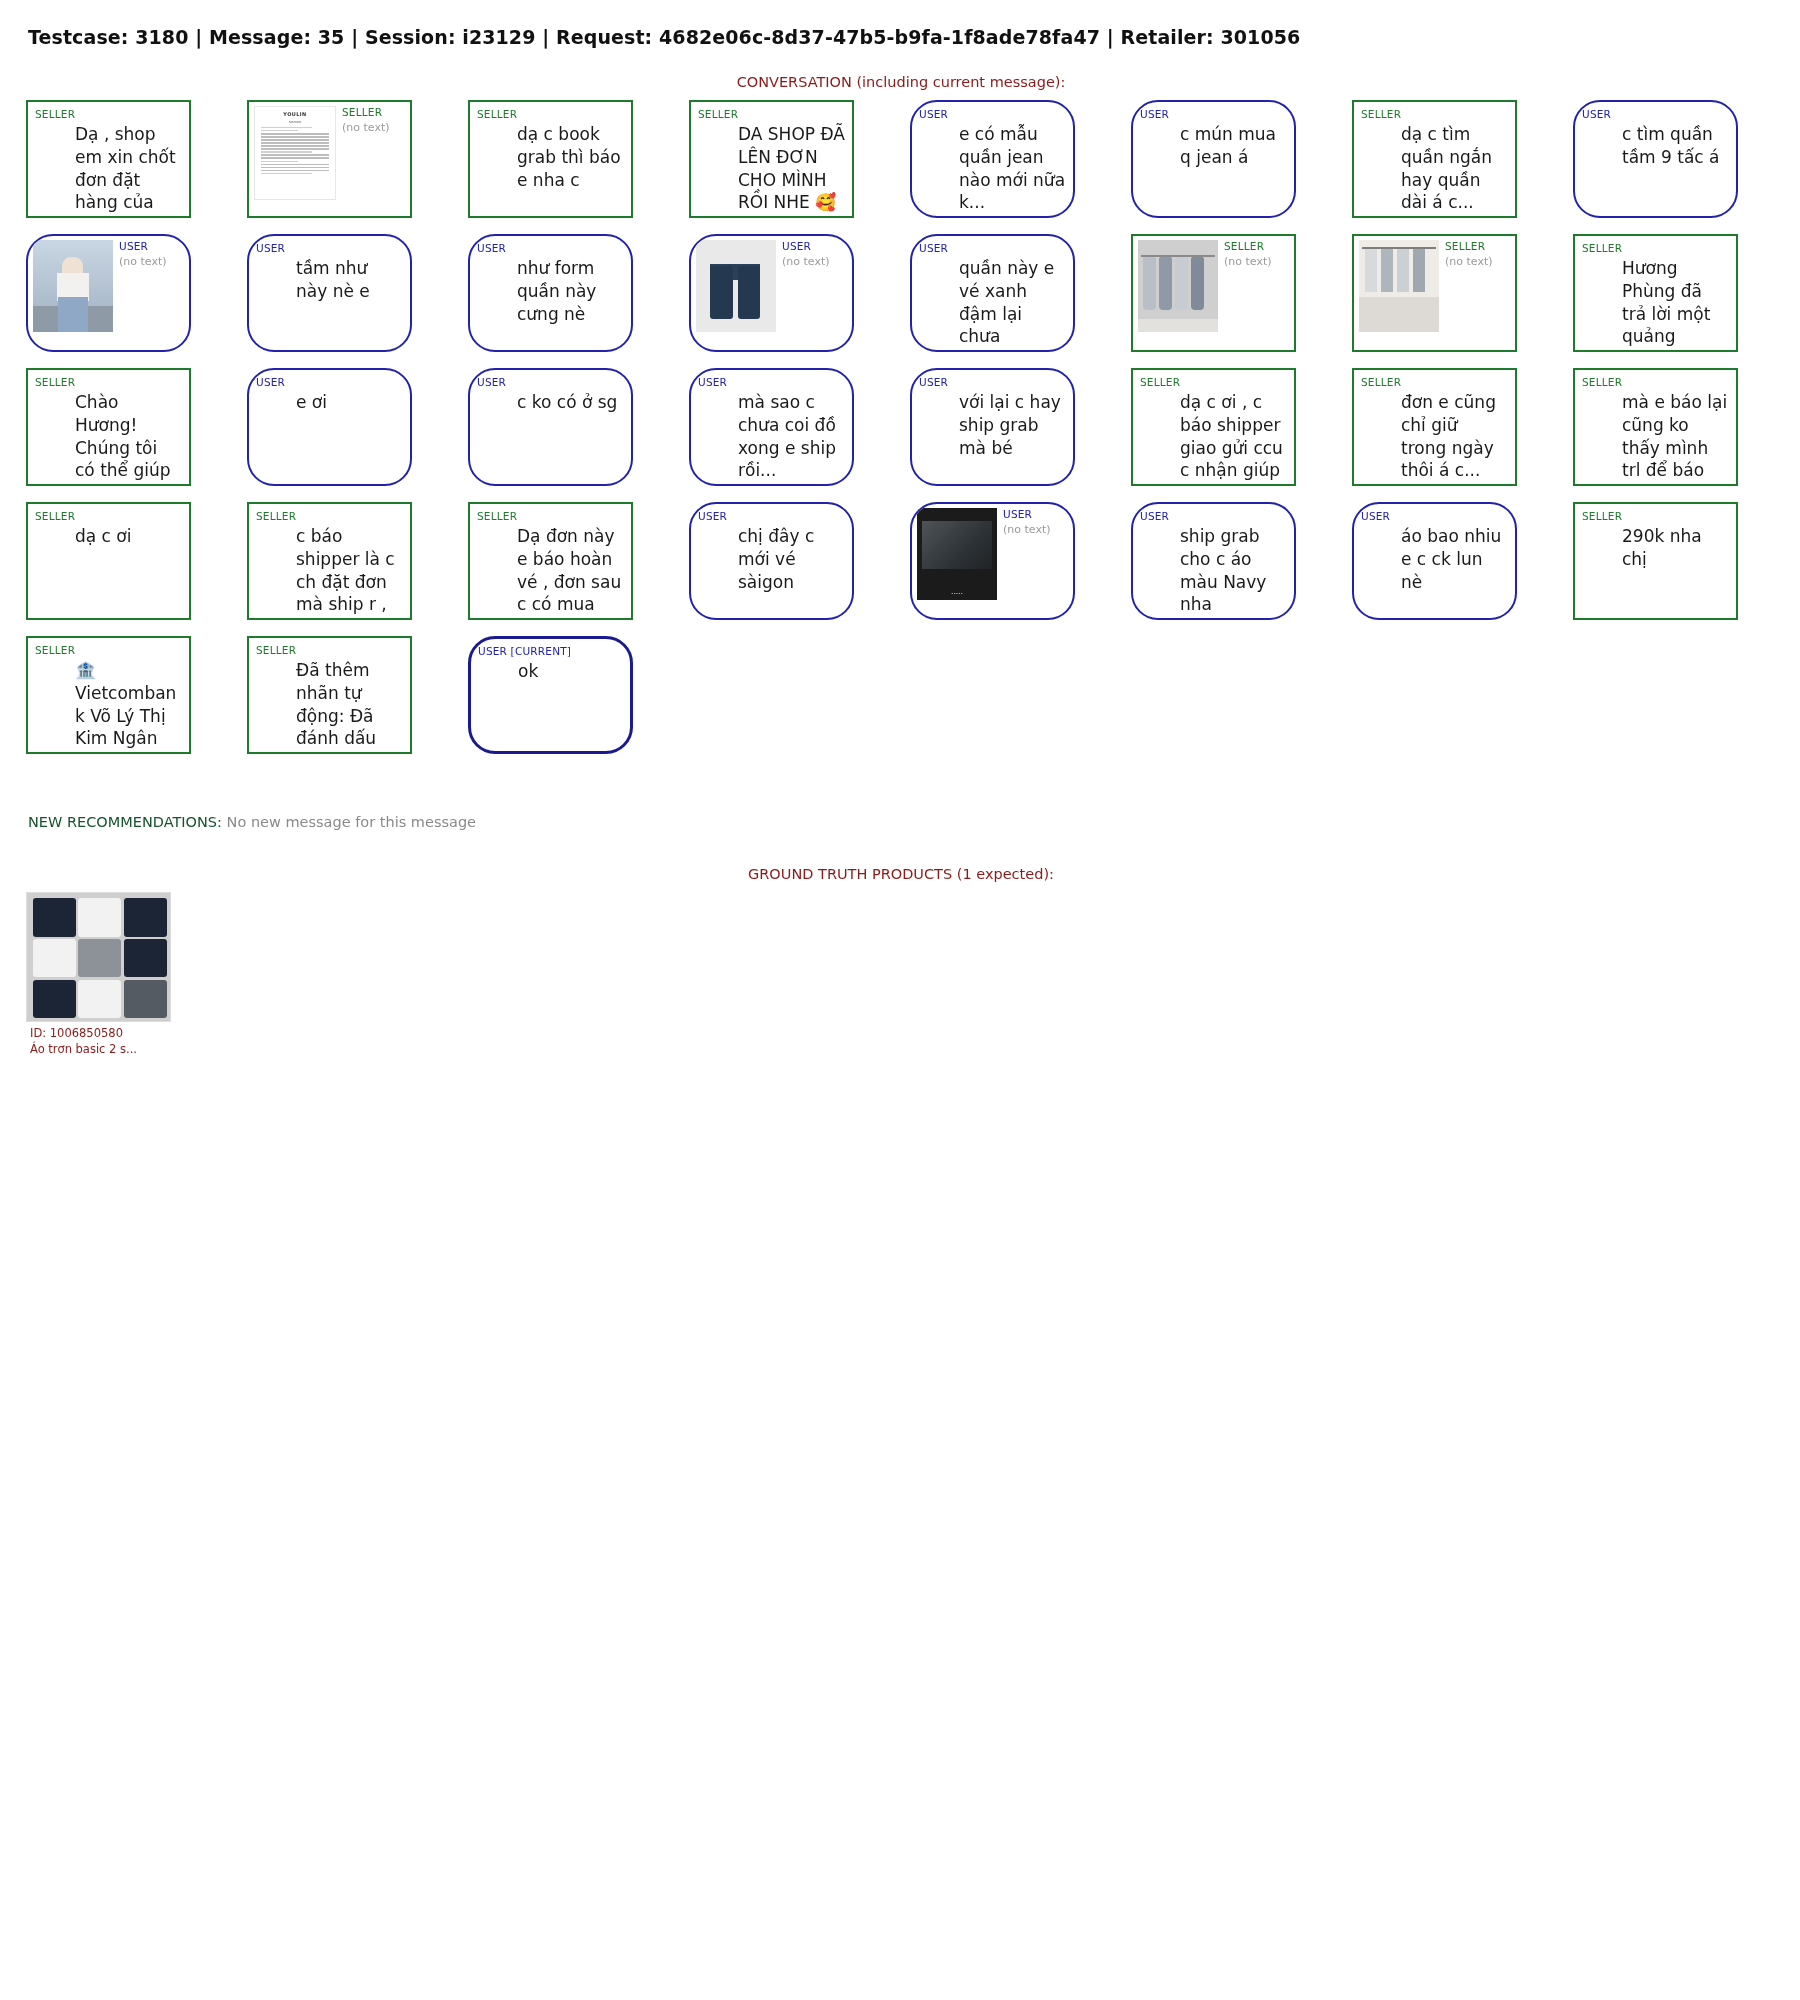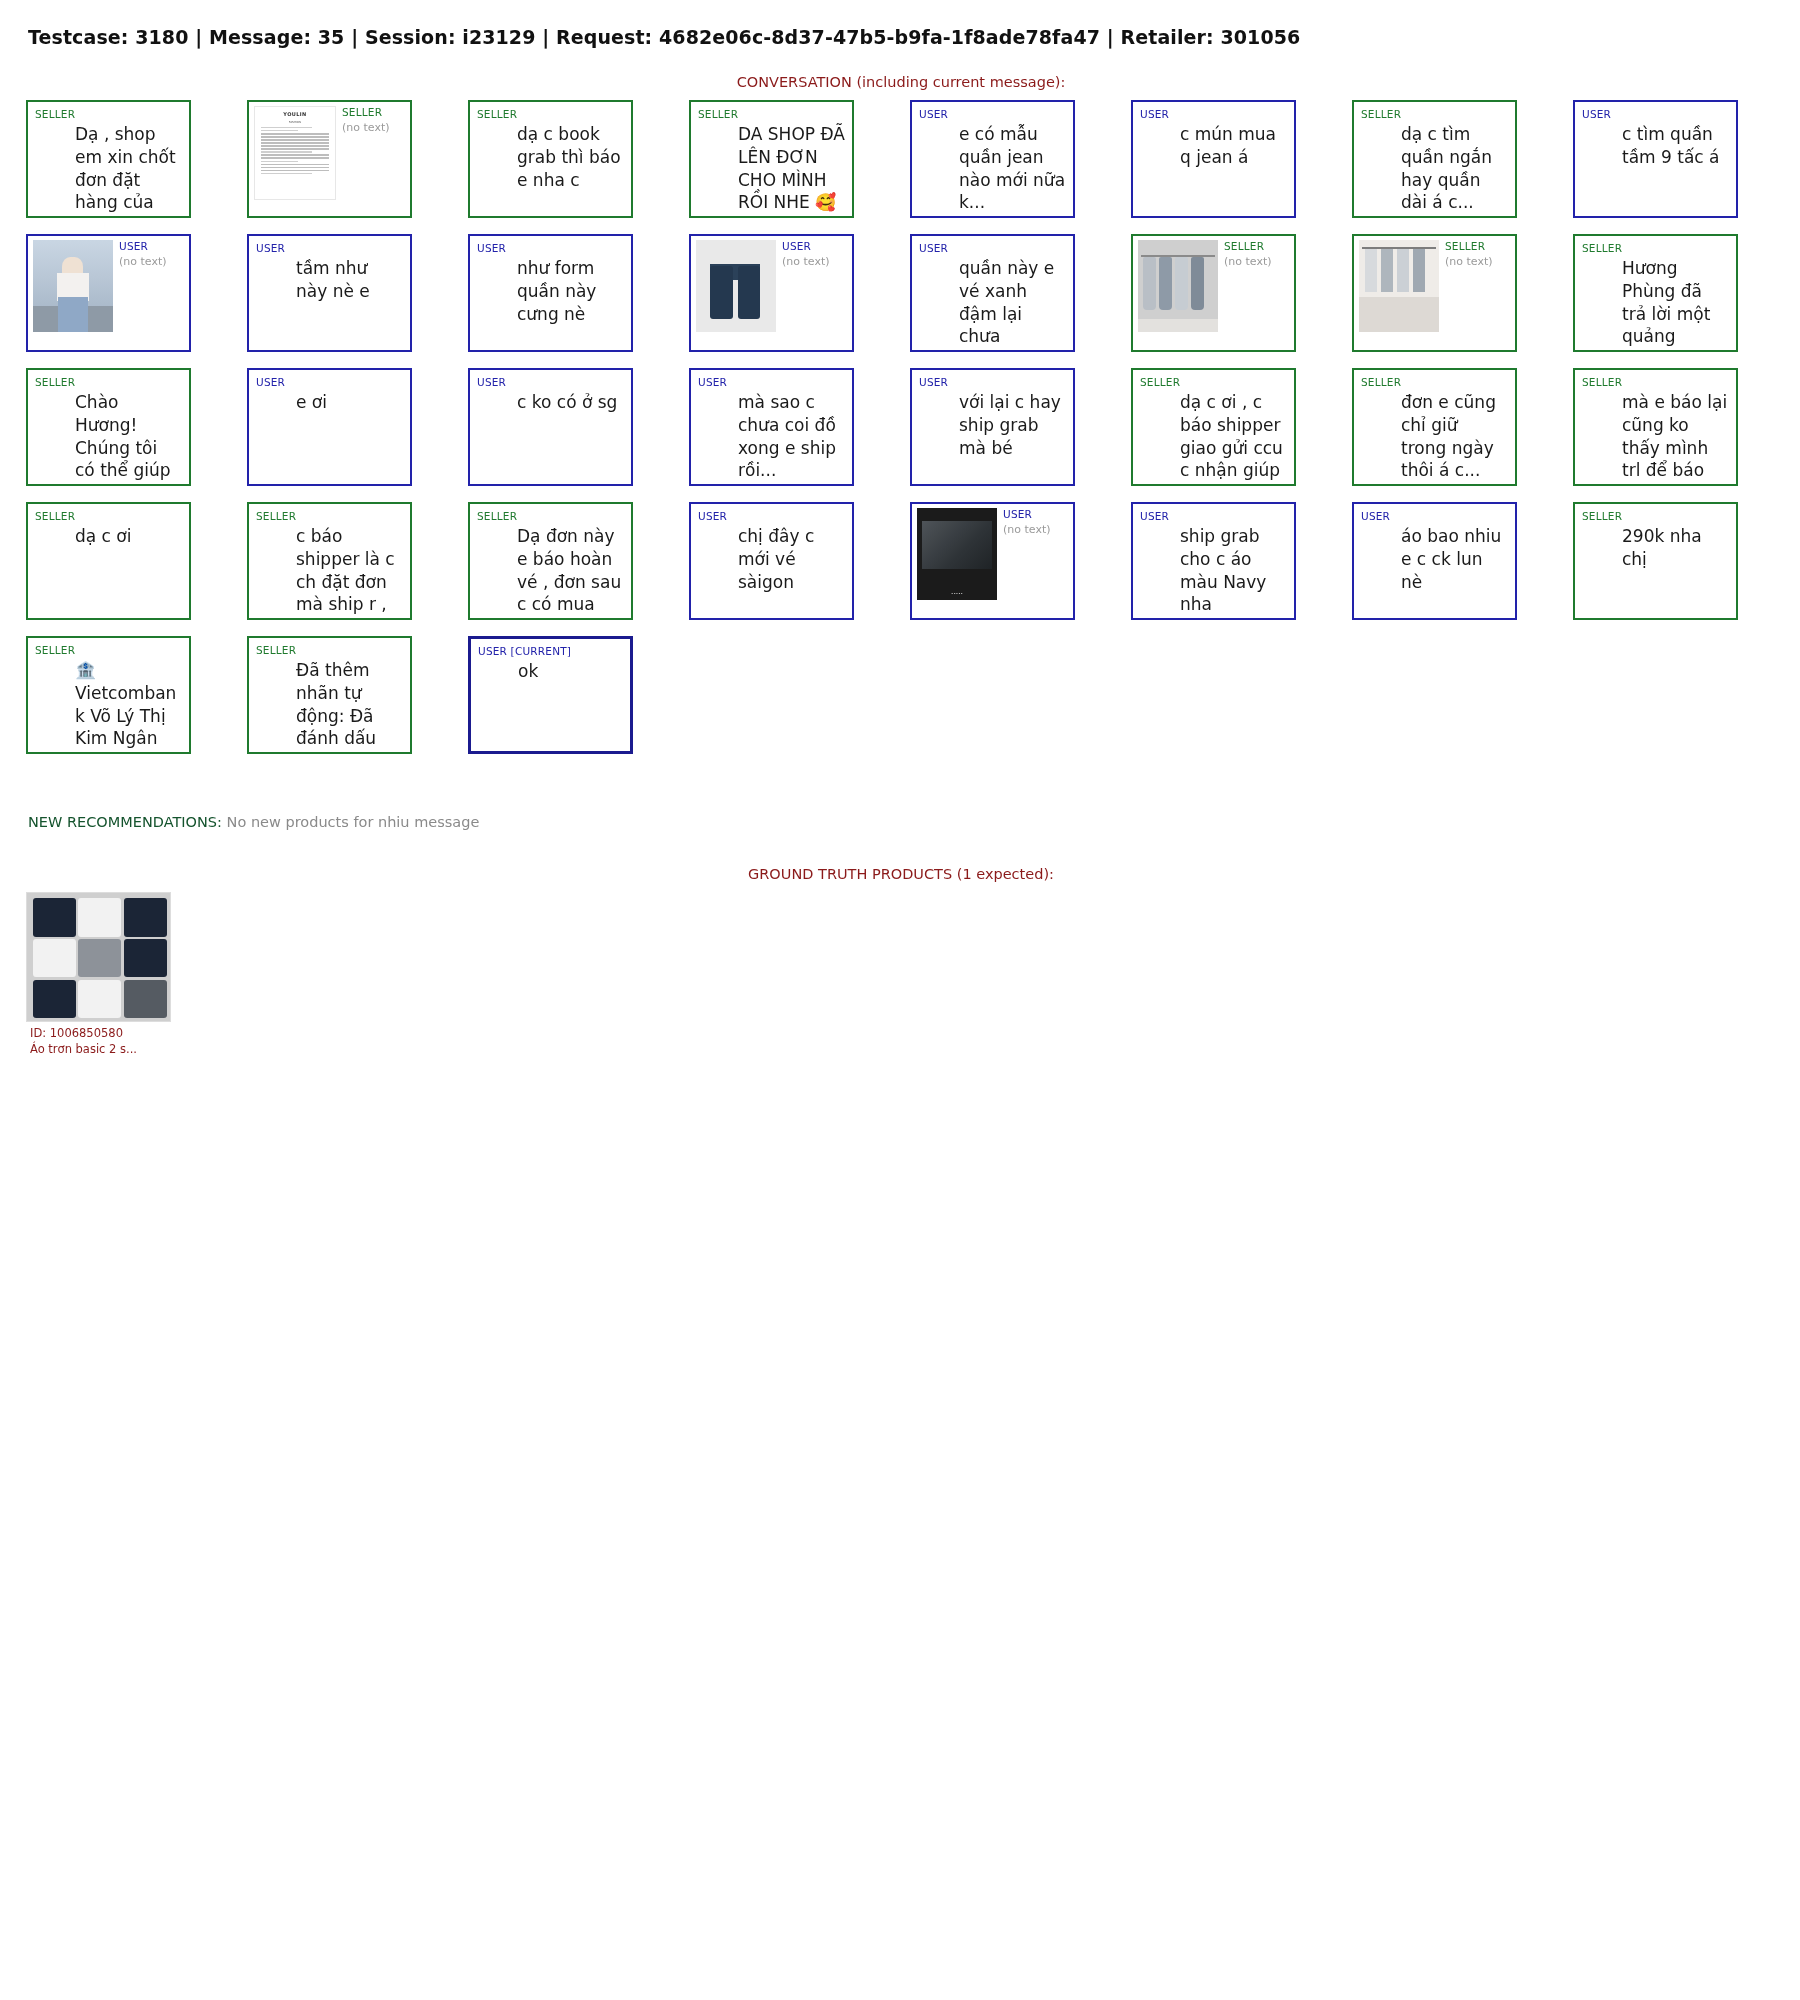--- a/index.html
+++ b/index.html
@@ -44,20 +44,21 @@
     width: 165px;
     height: 118px;
     border: 2px solid #1f7a2e;
     padding: 6px 7px;
     overflow: hidden;
     position: relative;
     background: #fff;
   }
   .msg.user {
     border-color: #2222aa;
+    border-radius: 27px;
   }
   .msg.current {
     border-color: #1b1b8f;
     border-width: 3px;
   }
   .msg .role {
     font-size: 10.5px;
     letter-spacing: 0.2px;
     color: #1f7a2e;
     margin-bottom: 3px;
@@ -531,21 +532,21 @@
       <div class="msg user current">
         <span class="role">USER [CURRENT]</span>
         <div class="text">ok</div>
       </div>
     </div>
 
   <div class="spacer-lg"></div>
 
   <div class="rec-line">
     <span class="lbl">NEW RECOMMENDATIONS:</span>
-    <span class="val">No new products for nhiu message</span>
+    <span class="val">No new message for this message</span>
   </div>
 
   <div class="spacer-md"></div>
 
   <div class="section-label">GROUND TRUTH PRODUCTS (1 expected):</div>
 
   <div class="gt-wrap" id="ground-truth-grid">
       <div class="gt-card">
         <div class="gt-img">
           <div class="t-tees">

